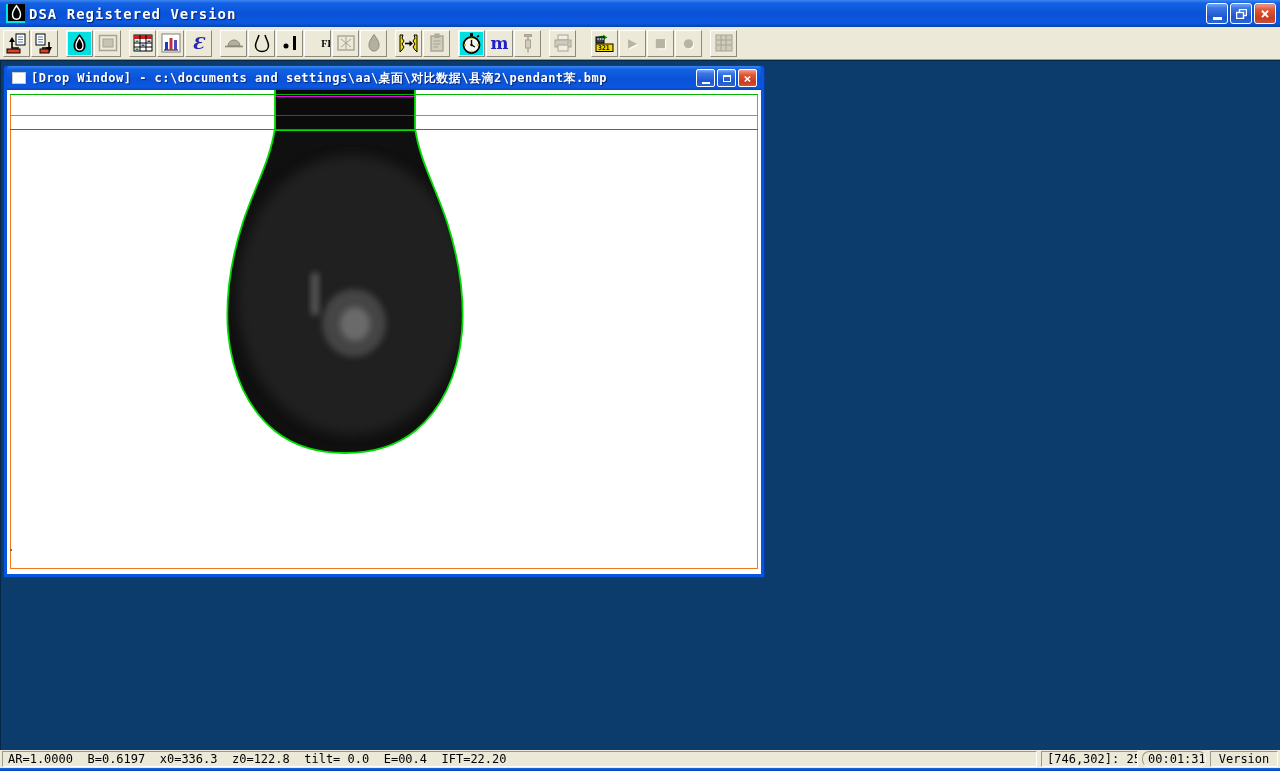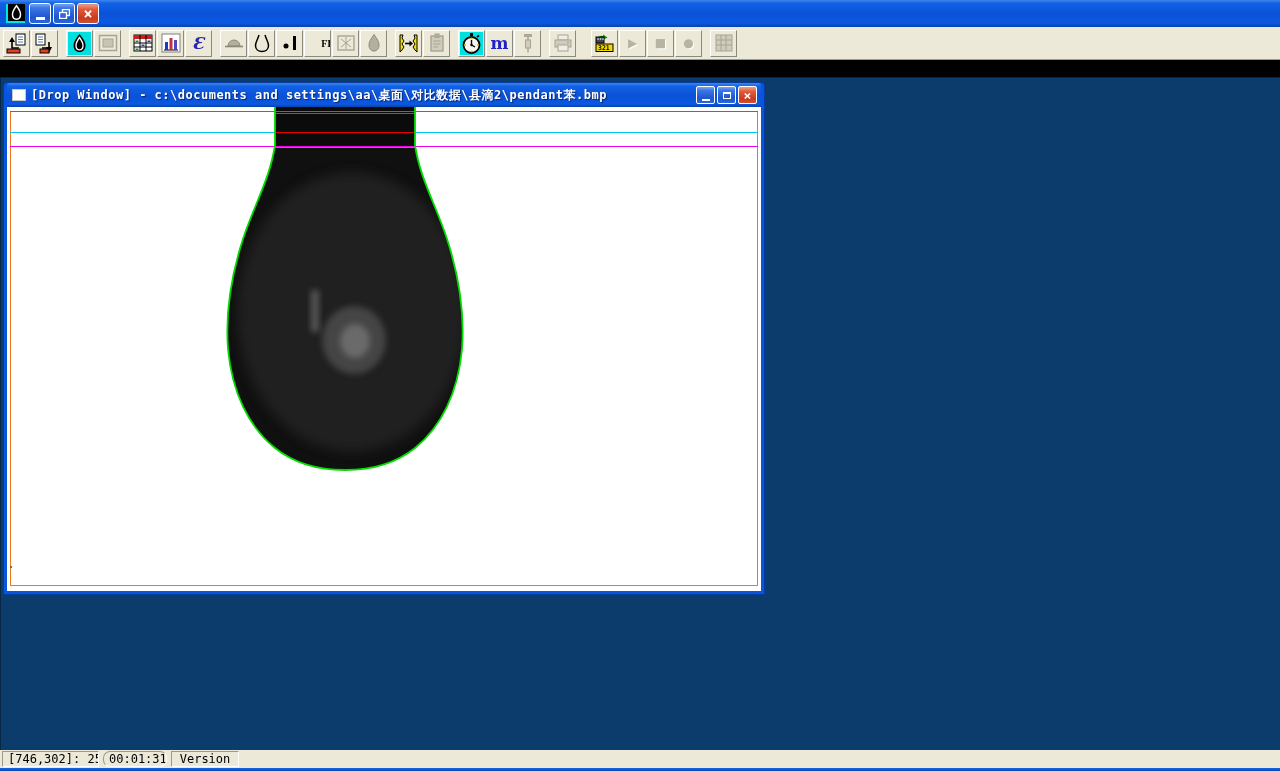--- a/index.html
+++ b/index.html
@@ -47,21 +47,20 @@
   .tbtn .cyanbg { width:23px; height:23px; background:#00E0E0; display:flex; align-items:center; justify-content:center; }
   .tsep { width:7px; flex:0 0 7px; }
   .tlabel { font-size:10px; font-weight:bold; color:#000; letter-spacing:0; font-family:Liberation Serif, serif;padding-left:24px; }
   .epsilon { font-family:"DejaVu Serif","Liberation Serif",serif; font-style:italic; font-weight:bold; font-size:17px; color:#2828B0; }
   .mlabel { font-family:"DejaVu Serif","Liberation Serif",serif; font-weight:bold; font-size:17px; color:#2020C8; line-height:1; }
   .gglyph { color:#B8B4A4; text-shadow:1px 1px 0 #fff; font-size:12px; font-family:"DejaVu Sans",sans-serif; }
   
   .mdi {
     flex:1 1 auto; position:relative; background:#0C3C6C; overflow:hidden;
     box-shadow:inset 1px 1px 0 rgba(0,0,0,.35);
-    margin-top:17px;
   }
   
   .drop-window {
     position:absolute; left:4px; top:6px; width:760px; height:511px;
     background:#0855E0; border-radius:3px 3px 0 0;
     box-shadow:0 0 0 1px #073C9E; padding:0 3px 3px 3px; display:flex; flex-direction:column;
   }
   .child-titlebar {
     height:24px; flex:0 0 24px; display:flex; align-items:center; padding:0 2px;
     background:linear-gradient(180deg,#3D86F0 0%,#1261E4 14%,#0A52D8 55%,#0C58E0 88%,#0644AE 100%);
@@ -101,20 +100,21 @@
 
 <div class="app">
 
   <div class="titlebar">
     <div class="app-icon">
       <svg viewBox="0 0 19 19" class="icon-svg">
         <rect x="0" y="0" width="19" height="19" fill="#000"></rect>
         <path d="M9.5,2 C6.5,6 5,8.5 5,11.5 C5,15 7,17 9.5,17 C12,17 14,15 14,11.5 C14,8.5 12.5,6 9.5,2 Z" fill="#000" stroke="#fff" stroke-width="1.6"></path>
       </svg>
     </div>
+    <div class="title">DSA Registered Version</div>
     <div class="winbtns">
       <div class="wbtn">
           <span class="glyph-min"></span>
         </div>
       <div class="wbtn">
         <svg width="11" height="10">
           <rect x="3.5" y="0.5" width="7" height="6" fill="none" stroke="#fff" stroke-width="1.4"></rect>
           <rect x="0.5" y="3.5" width="7" height="6" fill="#2E66DC" stroke="#fff" stroke-width="1.4"></rect>
         </svg>
       </div>
@@ -379,19 +379,20 @@
           <line x1="267" y1="40.5" x2="409" y2="40.5" stroke="#00DC00" stroke-width="1.8" shape-rendering="crispEdges"></line>
 
           <rect x="3" y="459" width="2" height="2" fill="#707070"></rect>
         </svg>
       </div>
     </div>
 
   </div>
 
   <div class="statusbar">
+    <div class="spanel fit">AR=1.0000  B=0.6197  x0=336.3  z0=122.8  tilt= 0.0  E=00.4  IFT=22.20</div>
     <div class="spanel px">[746,302]: 255</div>
     <div class="spanel time">00:01:31</div>
     <div class="spanel state">Version</div>
   </div>
   <div class="bottom-edge"></div>
 
 </div>
 
 </body></html>

